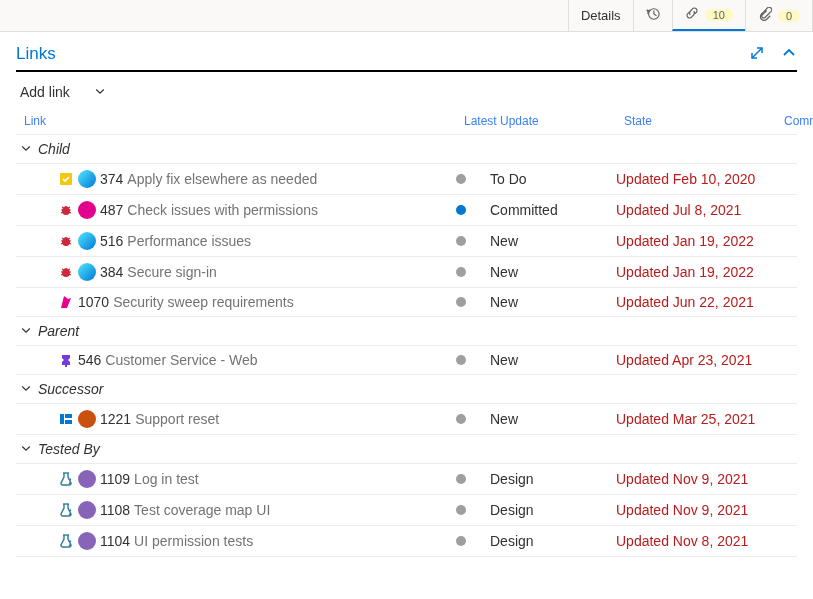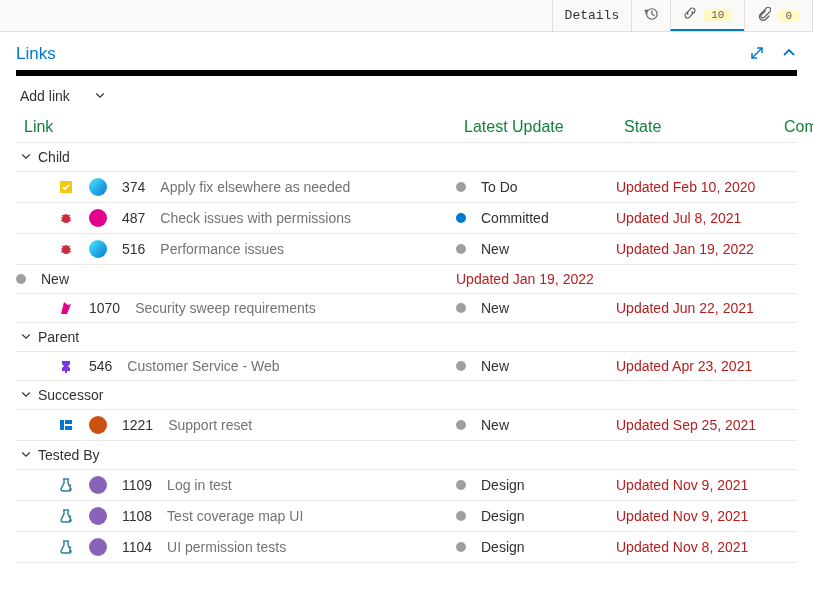--- a/index.html
+++ b/index.html
@@ -10,21 +10,20 @@
     color: #323130;
     background: #fff;
     width: 813px;
   }
   .tabbar {
     display: flex;
     justify-content: flex-end;
     border-bottom: 1px solid #e1dfdd;
     background: #faf9f8;
     height: 32px;
-    font-family: Liberation Mono, monospace;
   }
   .tab {
     display: flex;
     align-items: center;
     gap: 6px;
     padding: 0 12px;
     border-left: 1px solid #e1dfdd;
     cursor: pointer;
     font-size: 13px;
   }
@@ -36,85 +35,86 @@
     font-size: 11px;
     color: #605e5c;
   }
   .tab.active { border-bottom: 2px solid #0078d4; }
   .tab svg { width: 14px; height: 14px; }
   .panel { padding: 12px 16px 4px 16px; }
   .panel-header {
     display: flex;
     justify-content: space-between;
     align-items: center;
-    border-bottom: 6px solid #000000;
+    border-bottom: 2px solid #000000;
     padding-bottom: 6px;
   }
   .panel-title { color: #0078d4; font-size: 17px; font-weight: 400; }
   .panel-actions { display: flex; gap: 16px; }
   .panel-actions svg { width: 16px; height: 16px; stroke: #0078d4; cursor: pointer; }
   .add-link {
     display: inline-flex;
     align-items: flex-start;
     gap: 24px;
     margin: 12px 0 10px 4px;
     cursor: pointer;
     font-size: 14px;
   }
   .add-link svg { width: 12px; height: 12px; }
   .cols {
     display: grid;
     grid-template-columns: 440px 160px 160px auto;
-    font-size: 16px;
-    color: #15803d;
+    font-size: 12px;
+    color: #3b82f6;
     padding: 4px 8px 6px 8px;
     border-bottom: 1px solid #edebe9;
   }
   .cols .right { text-align: right; }
   .group-row {
     display: flex;
     align-items: center;
     gap: 6px;
     padding: 6px 4px;
     border-bottom: 1px solid #edebe9;
     cursor: pointer;
     font-size: 14px;
+    font-style: italic;
   }
   .group-row svg { width: 12px; height: 12px; }
   .item-row {
     display: grid;
     grid-template-columns: 440px 160px 160px auto;
     align-items: center;
     padding: 6px 0;
     border-bottom: 1px solid #edebe9;
     font-size: 14px;
   }
   .link-cell {
     display: flex;
     align-items: center;
-    gap: 15px;
+    gap: 4px;
     padding-left: 42px;
   }
   .wi-icon {
     width: 16px; height: 16px;
     display: inline-flex; align-items: center; justify-content: center;
     font-size: 12px;
   }
   .avatar {
     width: 18px; height: 18px; border-radius: 50%;
     display: inline-flex; align-items: center; justify-content: center;
     font-size: 10px; color: #fff;
   }
   .avatar.generic { background: linear-gradient(135deg,#50e6ff,#0078d4); }
   .avatar.p1 { background: #e3008c; }
   .avatar.p2 { background: #8764b8; }
   .avatar.p3 { background: #ca5010; }
   .id { color: #323130; }
   .title-link { color: #737373; cursor: pointer; }
-  .state-cell { display: flex; align-items: center; gap: 15px; color: #323130; }
+  .state-cell { display: flex; align-items: center; gap: 24px; color: #323130; }
   .dot { width: 10px; height: 10px; border-radius: 50%; background: #a19f9d; }
   .dot.committed { background: #0078d4; }
   .update-cell { color: #b91c1c; }
   
   .ico-task { color: #f2c811; }
   .ico-bug  { color: #cc293d; }
   .ico-req  { color: #e3008c; }
   .ico-epic { color: #773adc; }
   .ico-feat { color: #0078d4; }
   .ico-test { color: #2d7d9a; }
@@ -250,20 +250,32 @@
         <span class="title-link">Performance issues</span>
       </div>
       <div class="state-cell">
         <span class="dot"></span>
         <span>New</span>
       </div>
       <div class="update-cell">Updated Jan 19, 2022</div>
       <div></div>
       </div>
       <div class="item-row">
+      <div class="link-cell">
+        <span class="wi-icon ico-bug">
+            <svg width="16" height="16" viewBox="0 0 16 16" fill="#cc293d">
+              <circle cx="8" cy="9" r="4"></circle>
+              <path d="M8 4a2 2 0 0 1 2 2H6a2 2 0 0 1 2-2z"></path>
+              <path d="M3 8h2M11 8h2M3 11l2-1M13 11l-2-1M4 5l2 1M12 5l-2 1" stroke="#cc293d" stroke-width="1.2"></path>
+            </svg>
+          </span>
+        <span class="avatar generic"></span>
+        <span class="id">384</span>
+        <span class="title-link">Secure sign-in</span>
+      </div>
       <div class="state-cell">
         <span class="dot"></span>
         <span>New</span>
       </div>
       <div class="update-cell">Updated Jan 19, 2022</div>
       <div></div>
       </div>
       <div class="item-row">
       <div class="link-cell">
         <span class="wi-icon ico-req">
@@ -323,21 +335,21 @@
             </svg>
           </span>
         <span class="avatar p3"></span>
         <span class="id">1221</span>
         <span class="title-link">Support reset</span>
       </div>
       <div class="state-cell">
         <span class="dot"></span>
         <span>New</span>
       </div>
-      <div class="update-cell">Updated Sep 25, 2021</div>
+      <div class="update-cell">Updated Mar 25, 2021</div>
       <div></div>
       </div>
       <div class="group-row">
         <span><svg viewBox="0 0 16 16" fill="none" stroke="#323130" stroke-width="1.5">
             <path d="M3 6l5 5 5-5"></path>
           </svg></span>
                   <span>Tested By</span>
       </div>
       <div class="item-row">
       <div class="link-cell">

